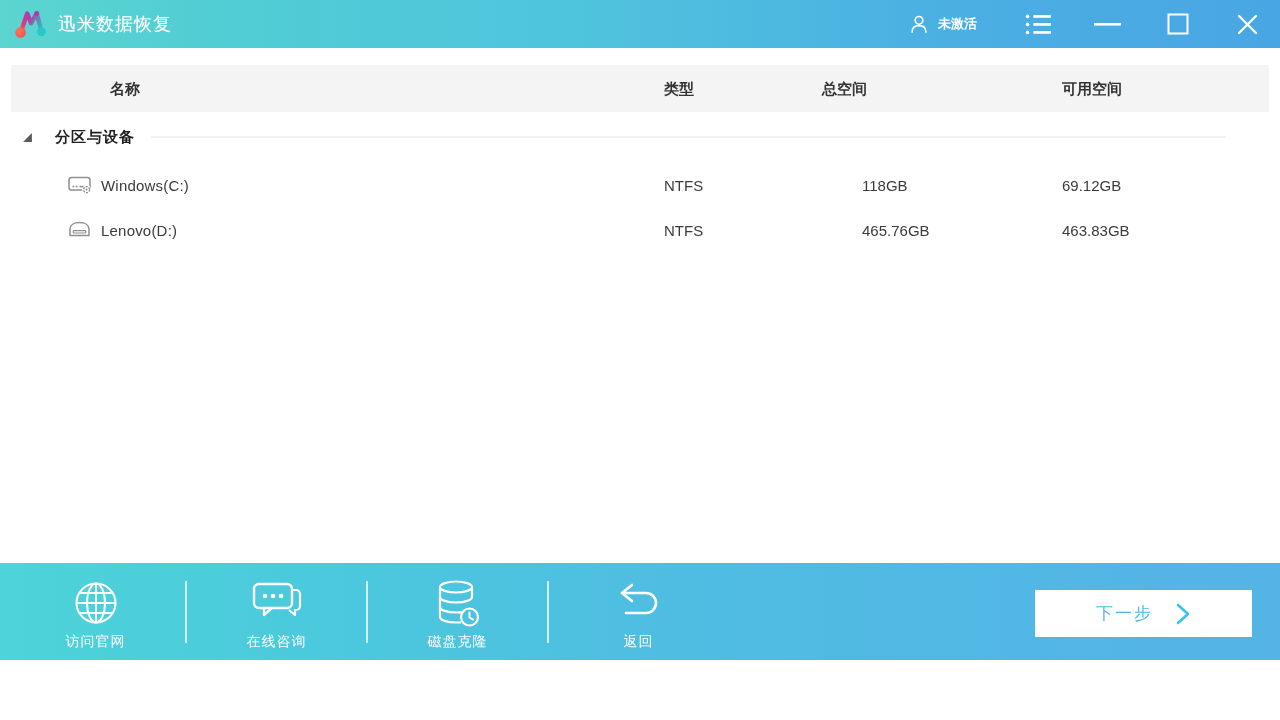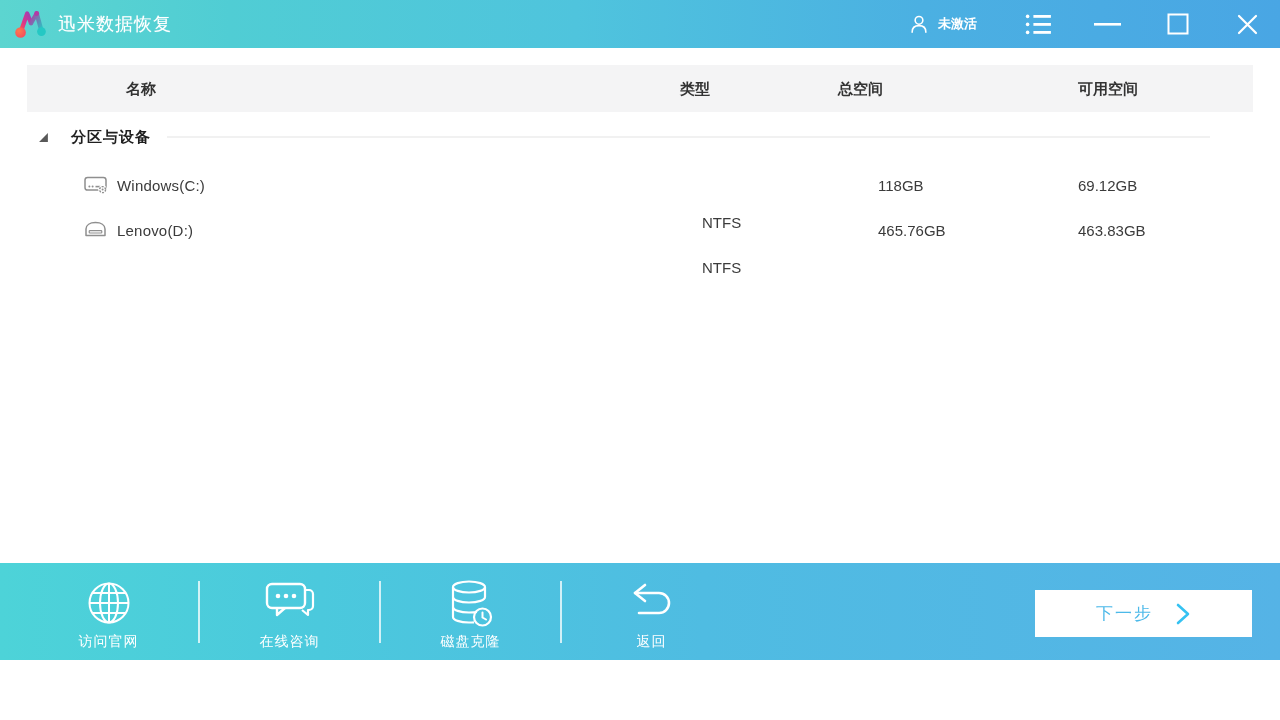--- a/index.html
+++ b/index.html
@@ -23,21 +23,21 @@
   .account { display: flex; align-items: center; cursor: pointer; }
   .account-text { font-size: 13px; margin-left: 8px; }
   .tb-btn { background: transparent; border: 0; cursor: pointer; display: flex; align-items: center;
             justify-content: center; padding: 4px; }
   .menu-btn { margin-left: 44px; }
   .min-btn { margin-left: 34px; }
   .max-btn { margin-left: 38px; }
   .close-btn { margin-left: 40px; }
 
   
-  .content { flex: 1 1 auto; background: #fff; padding: 0 27px; position: relative; overflow: hidden; }
+  .content { flex: 1 1 auto; background: #fff; padding: 0 11px; position: relative; overflow: hidden; }
 
   .table-header {
     margin-top: 17px; height: 47px; background: #f4f4f5; position: relative;
     font-size: 15px; font-weight: 700; color: #333;
   }
   .table-header span { position: absolute; top: 50%; transform: translateY(-50%); }
   .th-name  { left: 99px; }
   .th-type  { left: 653px; }
   .th-total { left: 811px; }
   .th-free  { left: 1051px; }
@@ -45,31 +45,31 @@
   .tree-group { height: 50px; display: flex; align-items: center; cursor: pointer; }
   .tree-arrow { margin-left: 11px; flex: 0 0 auto; display: block; }
   .tree-label { margin-left: 22px; font-size: 15px; font-weight: 700; color: #1f1f1f; letter-spacing: 1px; }
   .tree-rule { flex: 1 1 auto; height: 2px; background: #f1f1f1; margin-left: 16px; margin-right: 43px; }
 
   .drive-row { height: 45px; position: relative; cursor: pointer; }
   .drive-row span { position: absolute; top: 50%; transform: translateY(-50%); font-size: 15px; color: #3b3b3b; }
   .cell-icon { left: 57px; width: 24px; height: 20px; }
   .cell-icon svg { display: block; }
   .cell-name  { left: 90px; letter-spacing: .2px; }
-  .cell-type  { left: 675px; margin-top: 37px; }
+  .cell-type  { left: 653px; }
   .cell-total { left: 851px; }
   .cell-free  { left: 1051px; }
 
   
   .footer {
     height: 97px; flex: 0 0 97px;
     background: linear-gradient(90deg, #4dd3d8 0%, #4bc9dd 25%, #4fbce2 55%, #55b3e6 100%);
     display: flex; align-items: center; color: #fff;
   }
-  .footer-actions { display: flex; align-items: center; height: 100%; padding-left: 19px; }
+  .footer-actions { display: flex; align-items: center; height: 100%; padding-left: 6px; }
   .footer-item {
     width: 179px; height: 100%; display: flex; flex-direction: column;
     align-items: center; justify-content: center; cursor: pointer; padding-top: 6px;
   }
   .footer-item .f-icon { height: 48px; display: flex; align-items: center; justify-content: center; }
   .footer-item .f-label { font-size: 14px; margin-top: 6px; letter-spacing: 1px; }
   .footer-divider { width: 2px; height: 62px; background: rgba(255,255,255,.75); flex: 0 0 2px; }
 
   .next-btn {
     margin-left: auto; margin-right: 28px; margin-top: 4px;

